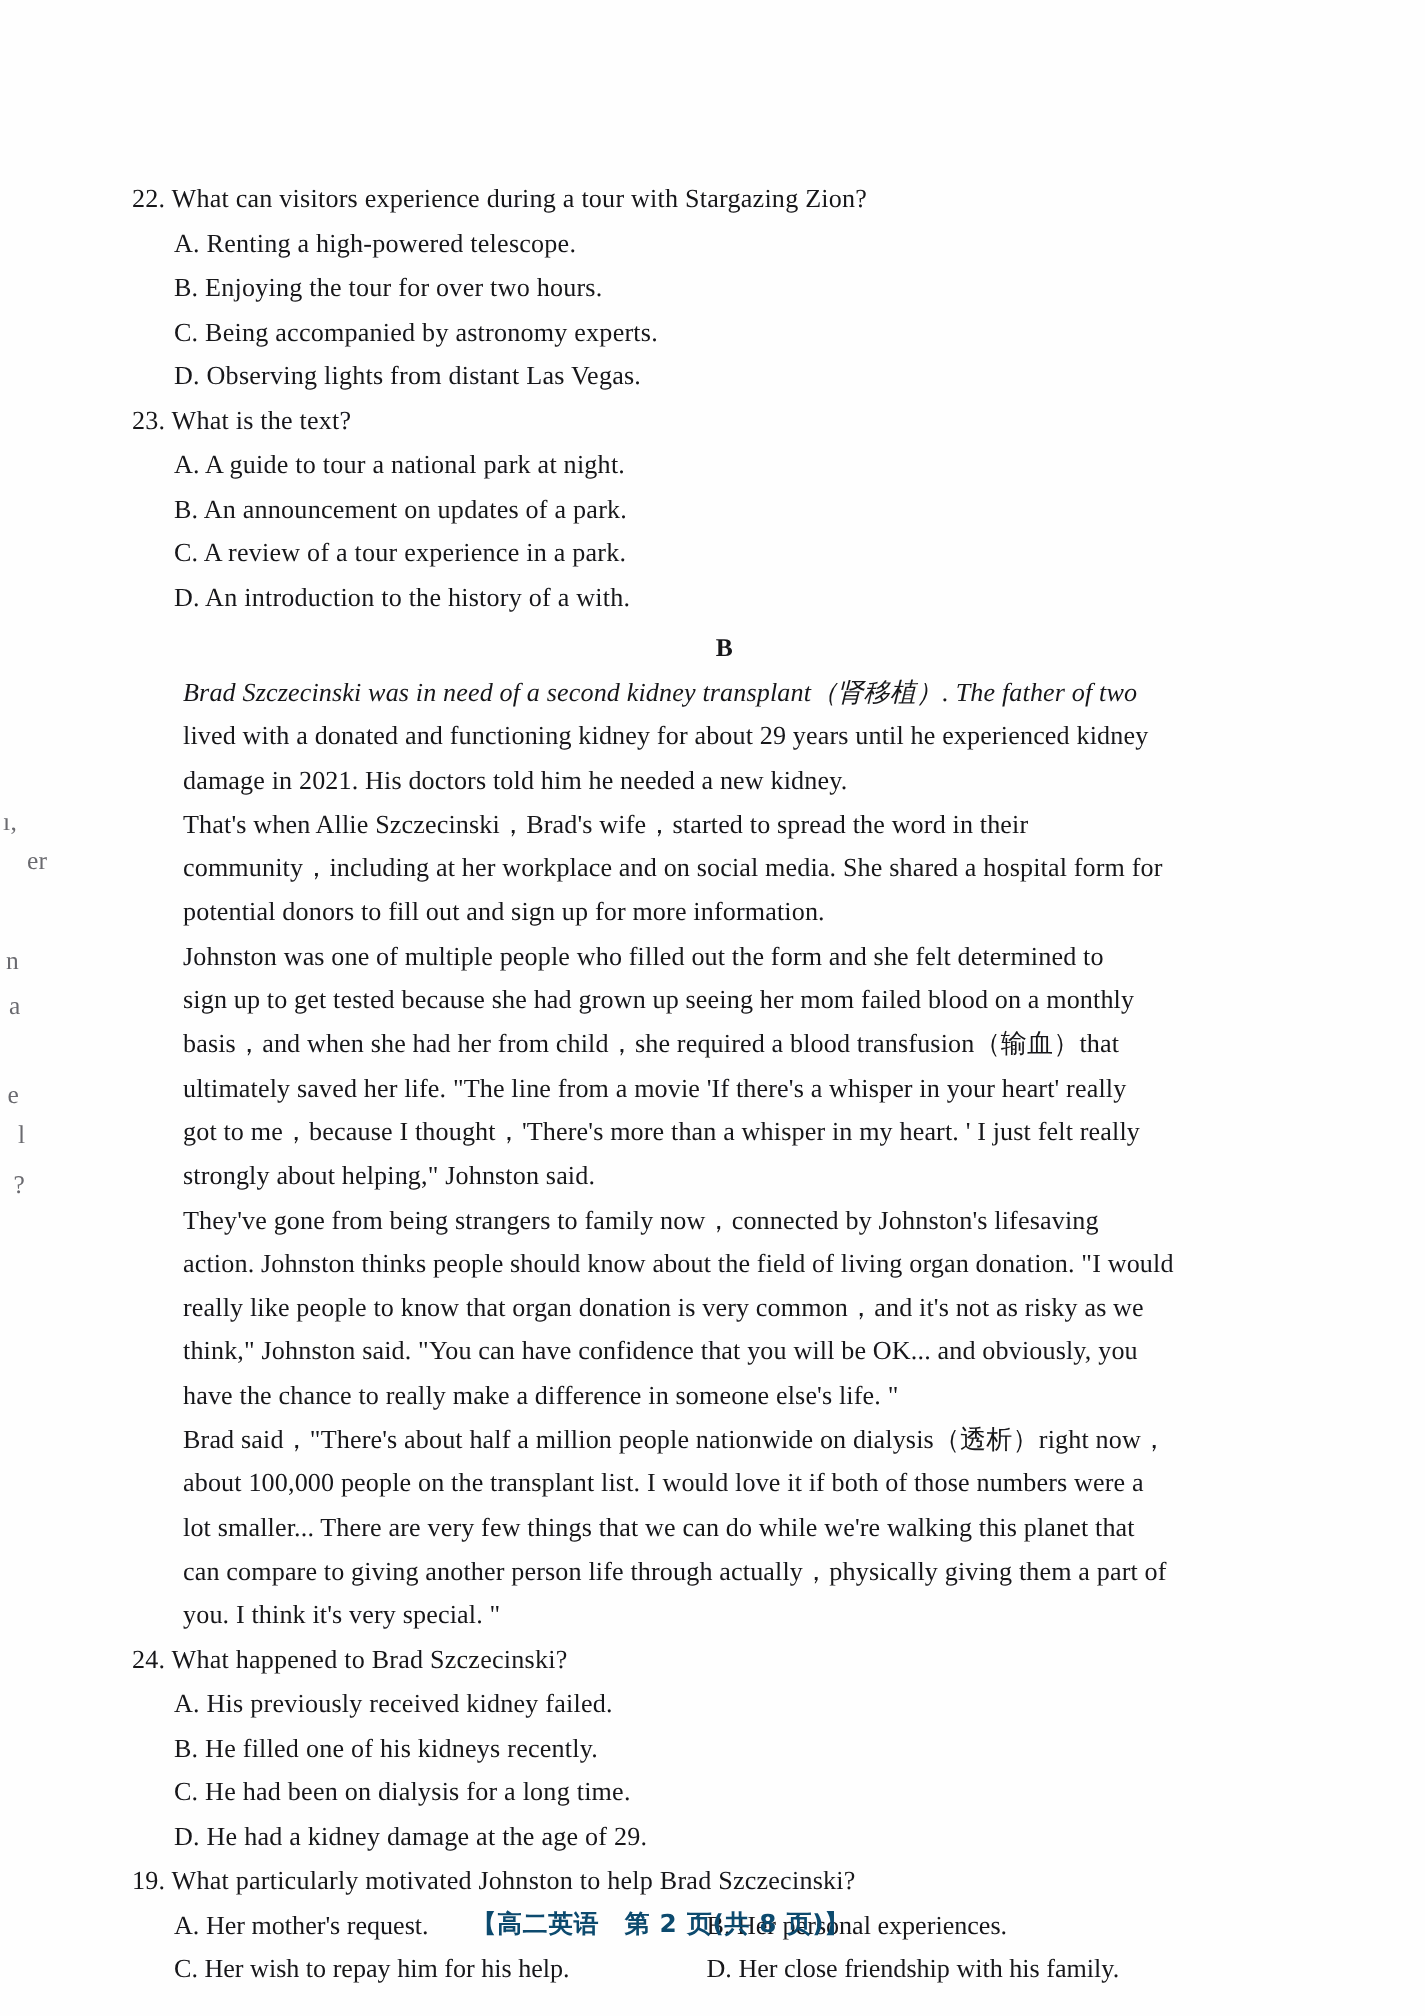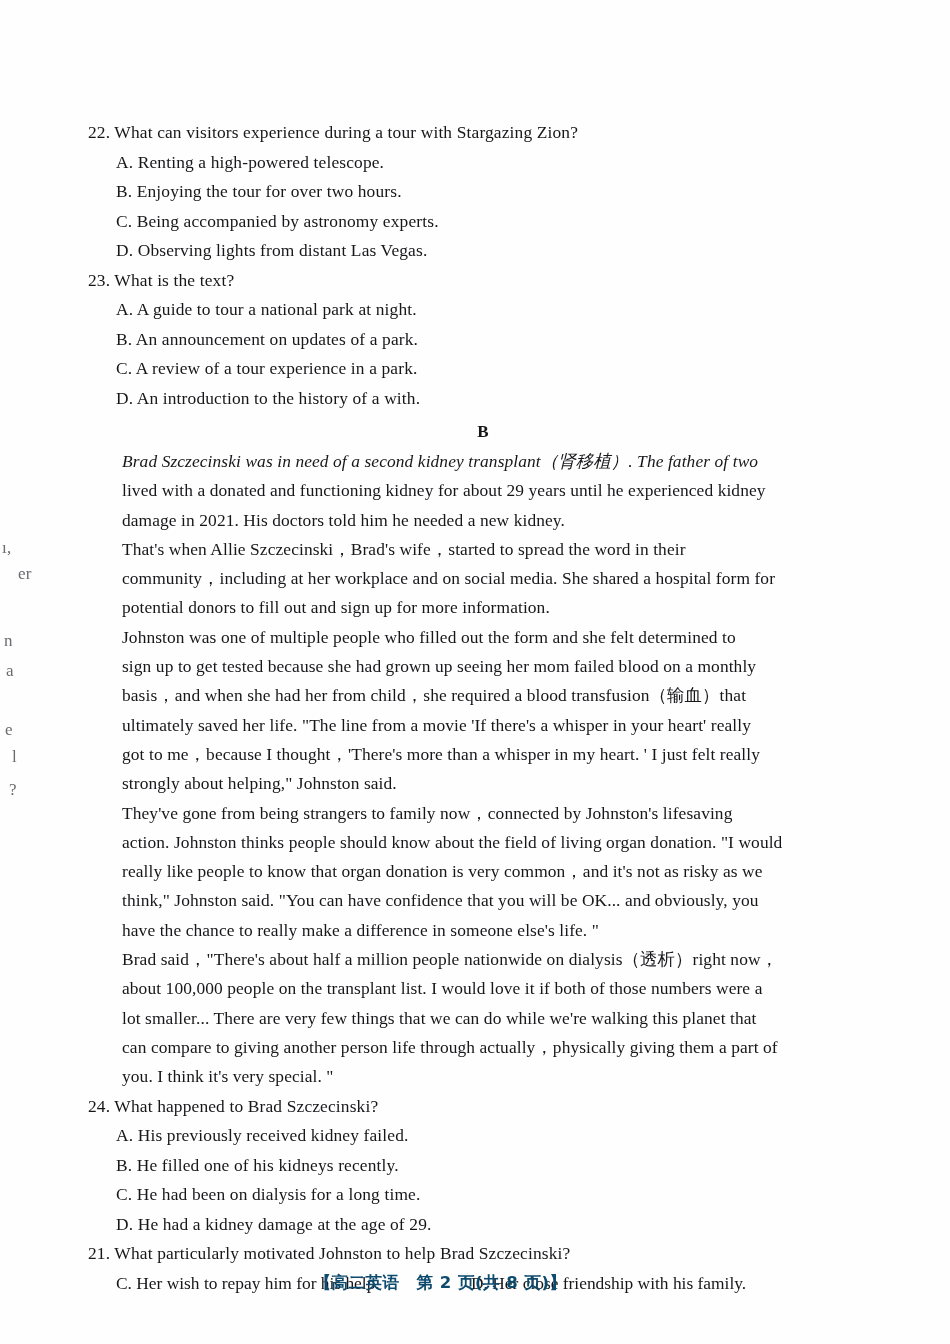--- a/index.html
+++ b/index.html
@@ -177,21 +177,25 @@
 
     <div>
       <div class="qline qnum">24. What happened to Brad Szczecinski?</div>
       <div class="qline opt">A. His previously received kidney failed.</div>
       <div class="qline opt">B. He filled one of his kidneys recently.</div>
       <div class="qline opt">C. He had been on dialysis for a long time.</div>
       <div class="qline opt">D. He had a kidney damage at the age of 29.</div>
     </div>
 
     <div>
-      <div class="qline qnum">21. What particularly motivated Johnston to help Brad Szczecinski?</div>
+      <div class="qline qnum">19. What particularly motivated Johnston to help Brad Szczecinski?</div>
+      <div class="opt-row">
+        <span>A. Her mother's request.</span>
+        <span>B. Her personal experiences.</span>
+      </div>
       <div class="opt-row">
         <span>C. Her wish to repay him for his help.</span>
         <span>D. Her close friendship with his family.</span>
       </div>
     </div>
 
   </div>
 
   <div id="footer">【高二英语　第 2 页(共 8 页)】</div>
 

